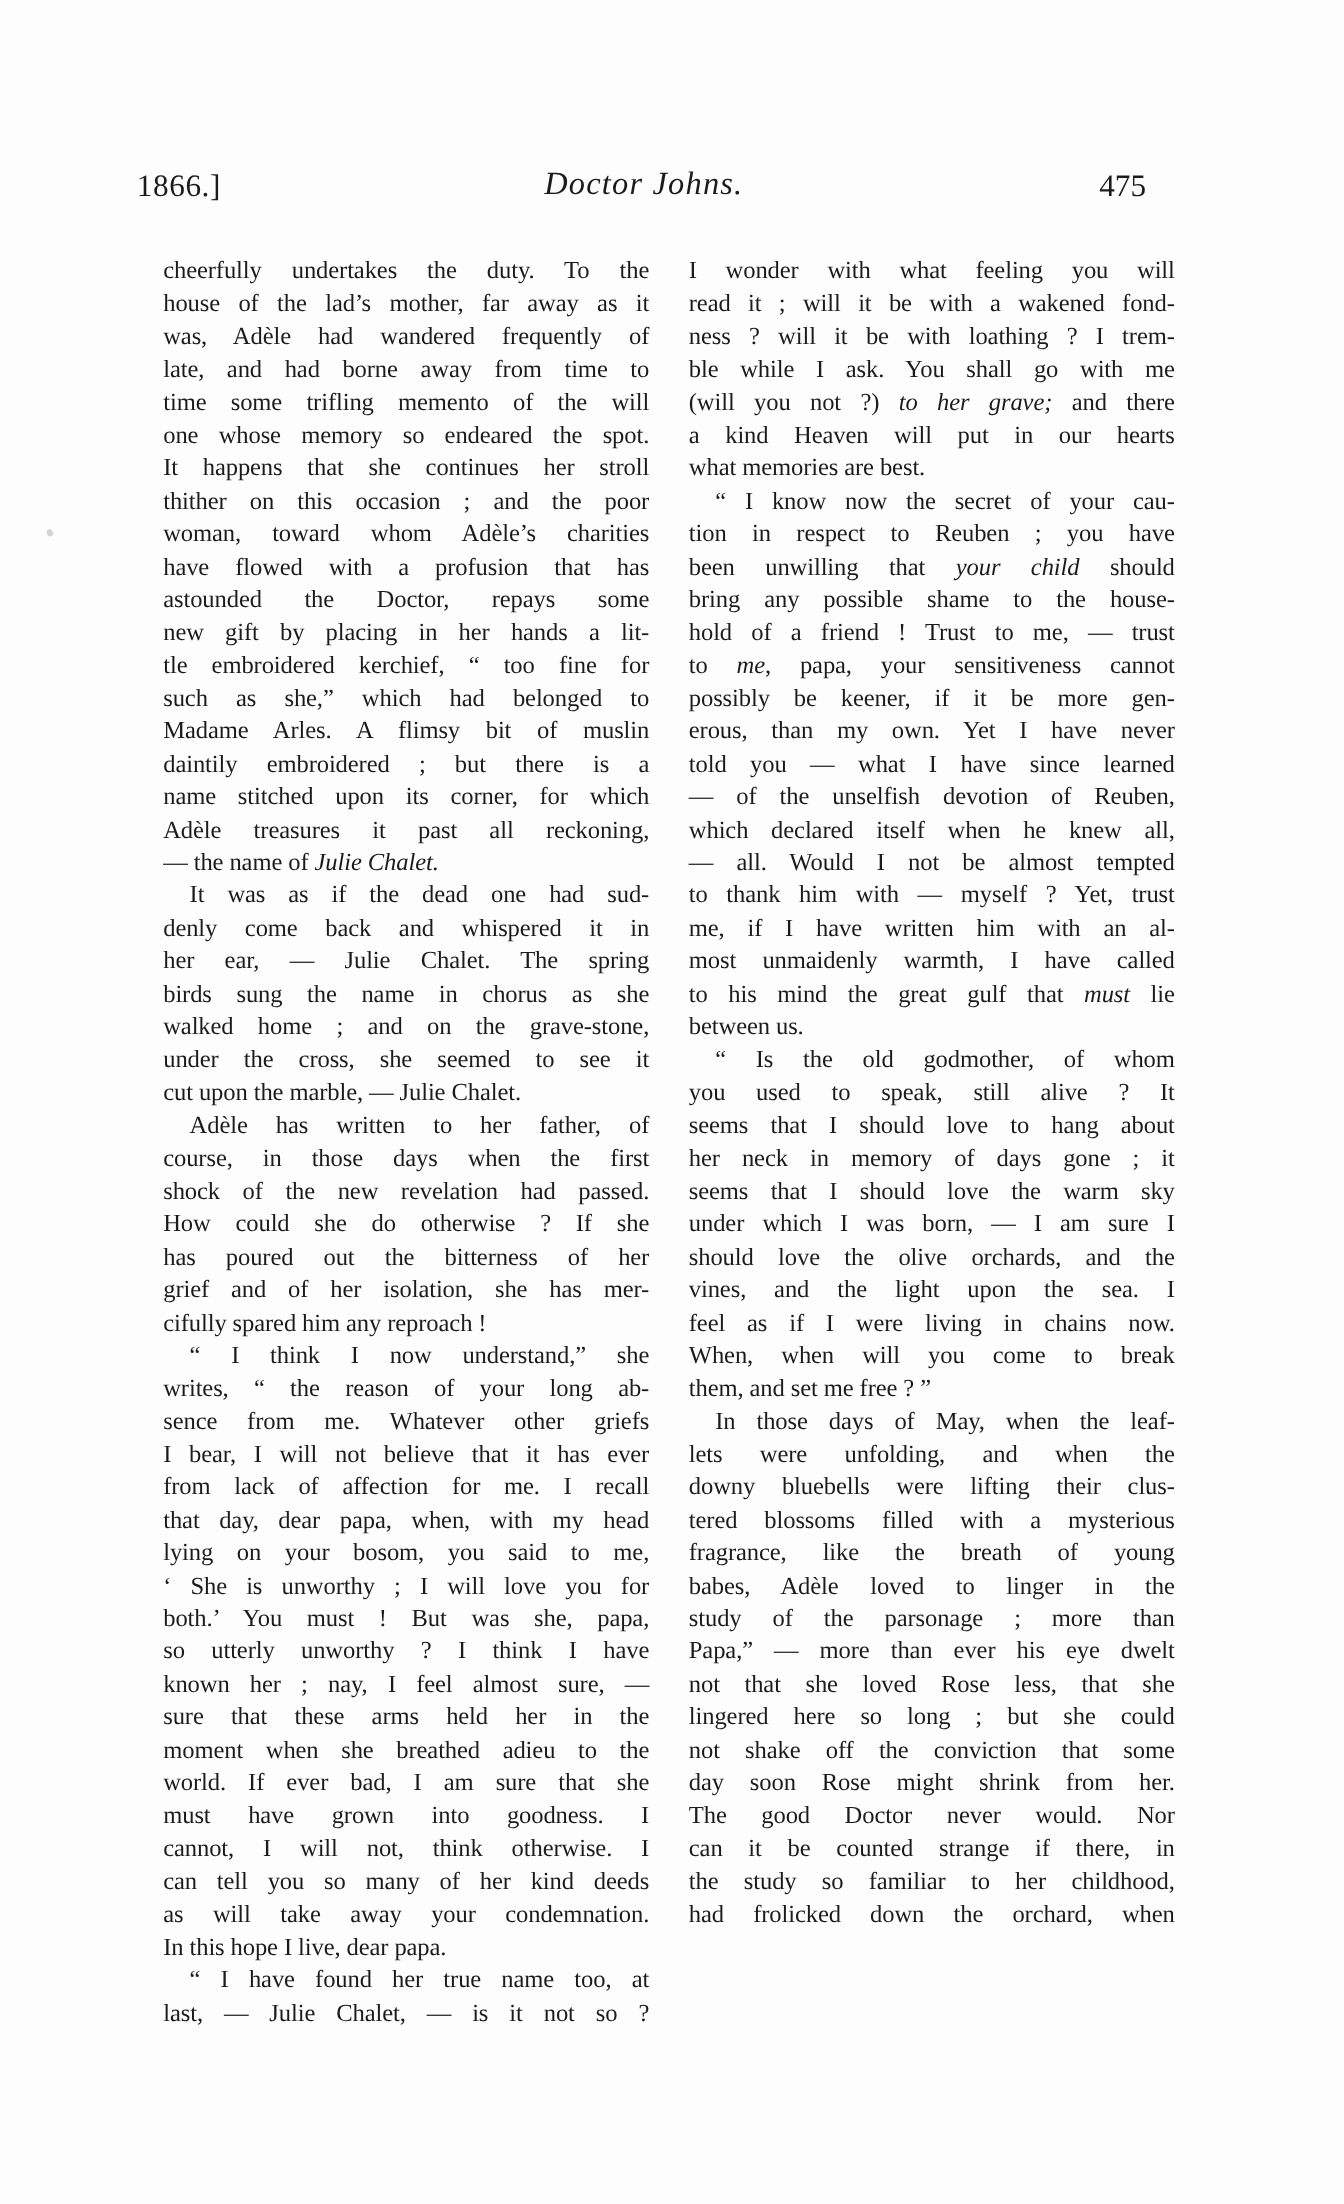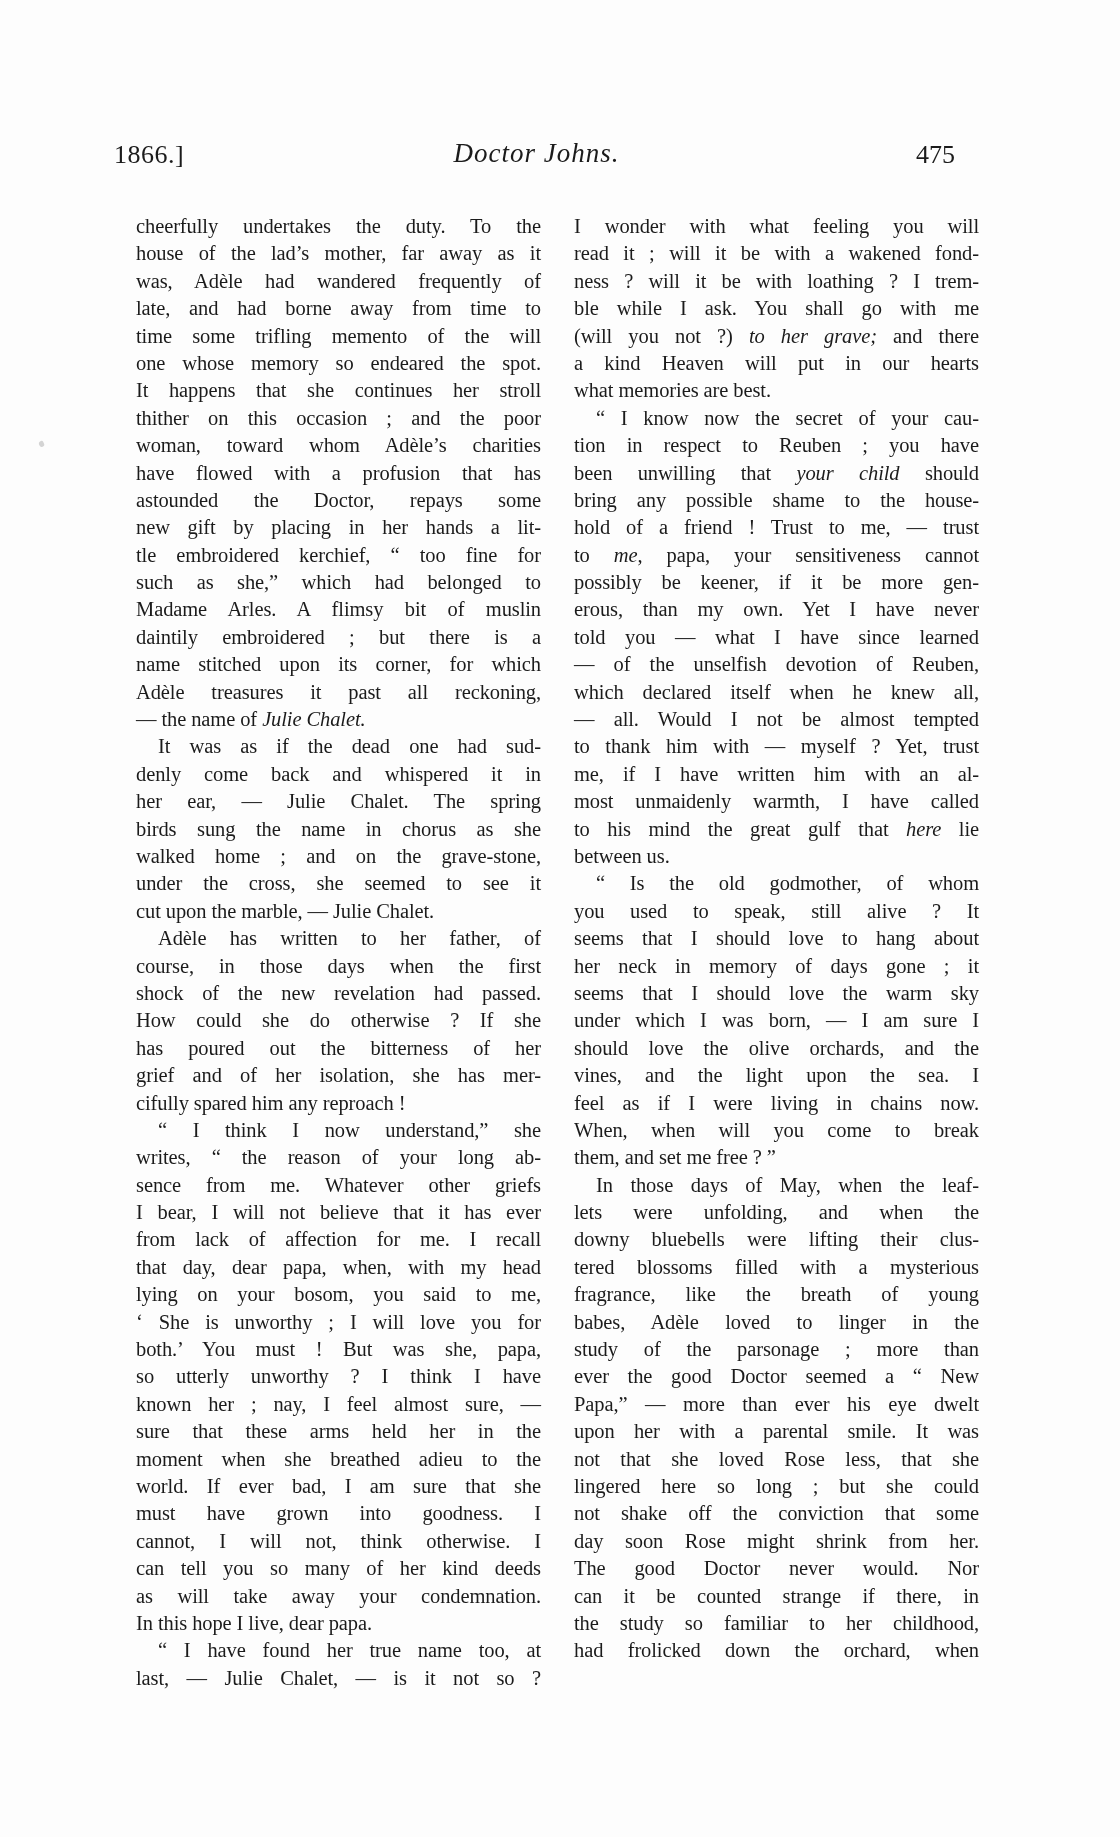--- a/index.html
+++ b/index.html
@@ -125,43 +125,41 @@
         <div class="line"><span>to </span><span class="it">me</span><span>, papa, your sensitiveness cannot</span></div>
         <div class="line"><span>possibly be keener, if it be more gen-</span></div>
         <div class="line"><span>erous, than my own. Yet I have never</span></div>
         <div class="line"><span>told you — what I have since learned</span></div>
         <div class="line"><span>— of the unselfish devotion of Reuben,</span></div>
         <div class="line"><span>which declared itself when he knew all,</span></div>
         <div class="line"><span>— all. Would I not be almost tempted</span></div>
         <div class="line"><span>to thank him with — myself ? Yet, trust</span></div>
         <div class="line"><span>me, if I have written him with an al-</span></div>
         <div class="line"><span>most unmaidenly warmth, I have called</span></div>
-        <div class="line"><span>to his mind the great gulf that </span><span class="it">here</span><span> lie</span></div>
+        <div class="line"><span>to his mind the great gulf that </span><span class="it">must</span><span> lie</span></div>
         <div class="line par-end"><span>between us.</span></div>
         <div class="line indent"><span>“ Is the old godmother, of whom</span></div>
         <div class="line"><span>you used to speak, still alive ? It</span></div>
         <div class="line"><span>seems that I should love to hang about</span></div>
         <div class="line"><span>her neck in memory of days gone ; it</span></div>
         <div class="line"><span>seems that I should love the warm sky</span></div>
         <div class="line"><span>under which I was born, — I am sure I</span></div>
         <div class="line"><span>should love the olive orchards, and the</span></div>
         <div class="line"><span>vines, and the light upon the sea. I</span></div>
         <div class="line"><span>feel as if I were living in chains now.</span></div>
         <div class="line"><span>When, when will you come to break</span></div>
         <div class="line par-end"><span>them, and set me free ? ”</span></div>
         <div class="line indent"><span>In those days of May, when the leaf-</span></div>
         <div class="line"><span>lets were unfolding, and when the</span></div>
         <div class="line"><span>downy bluebells were lifting their clus-</span></div>
         <div class="line"><span>tered blossoms filled with a mysterious</span></div>
         <div class="line"><span>fragrance, like the breath of young</span></div>
         <div class="line"><span>babes, Adèle loved to linger in the</span></div>
         <div class="line"><span>study of the parsonage ; more than</span></div>
-        <div class="line"><span>ever the good Doctor seemed a “ New</span></div>
         <div class="line"><span>Papa,” — more than ever his eye dwelt</span></div>
-        <div class="line"><span>upon her with a parental smile. It was</span></div>
         <div class="line"><span>not that she loved Rose less, that she</span></div>
         <div class="line"><span>lingered here so long ; but she could</span></div>
         <div class="line"><span>not shake off the conviction that some</span></div>
         <div class="line"><span>day soon Rose might shrink from her.</span></div>
         <div class="line"><span>The good Doctor never would. Nor</span></div>
         <div class="line"><span>can it be counted strange if there, in</span></div>
         <div class="line"><span>the study so familiar to her childhood,</span></div>
         <div class="line"><span>had frolicked down the orchard, when</span></div>
       </div>
   </div>

